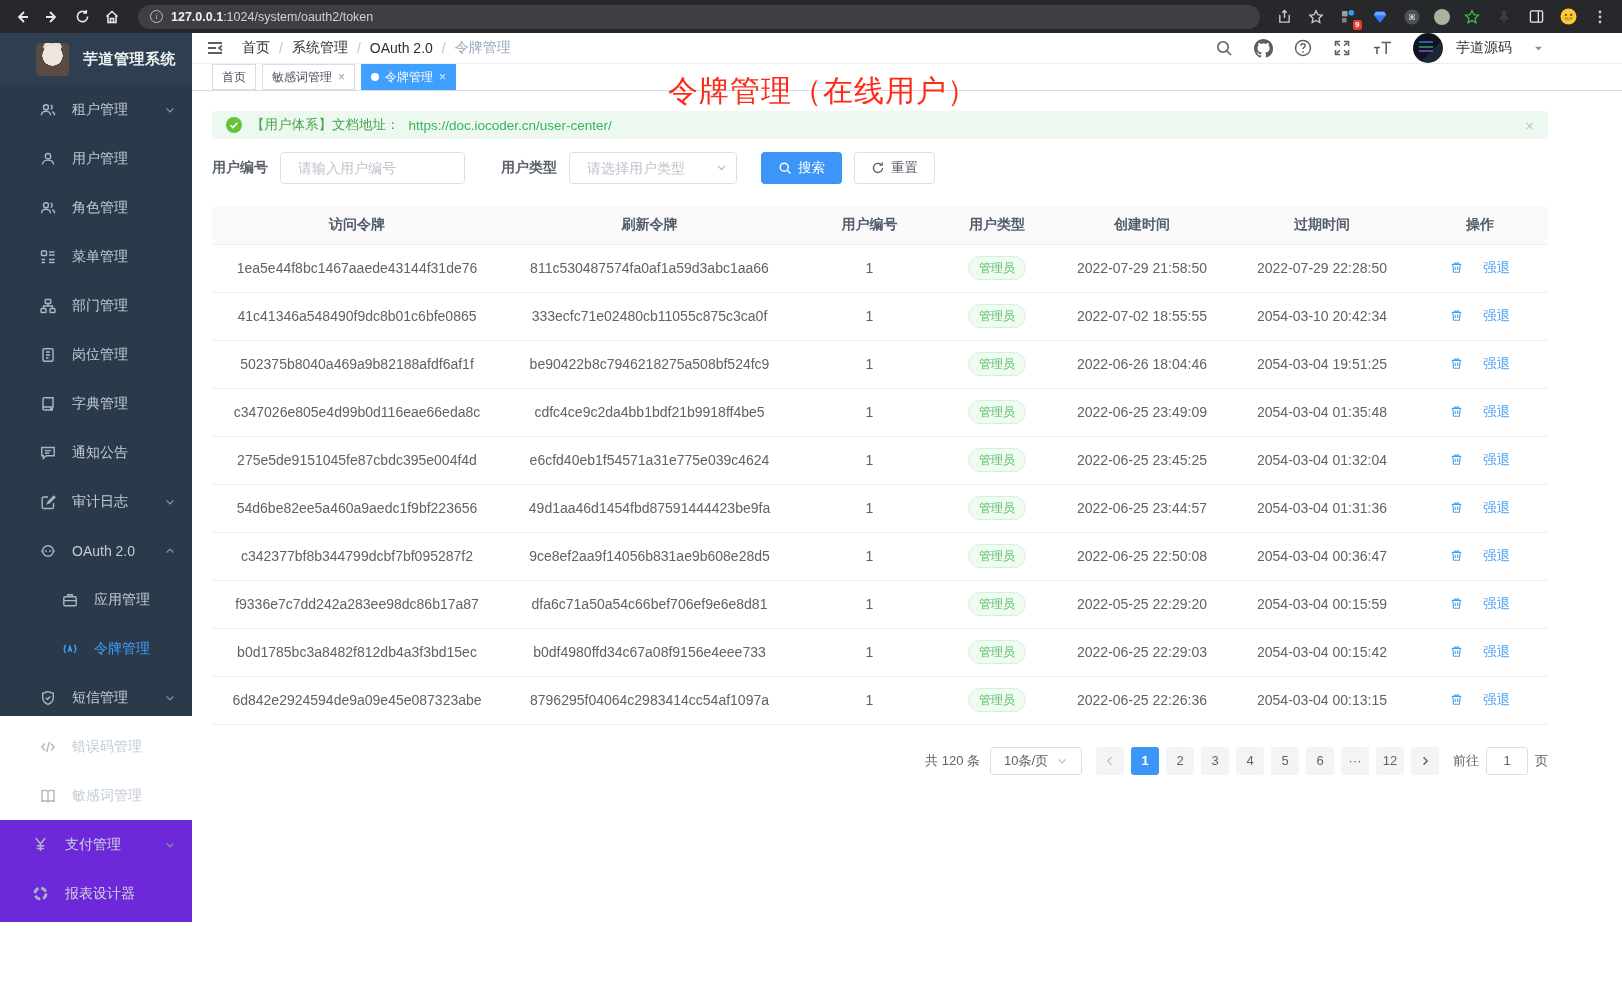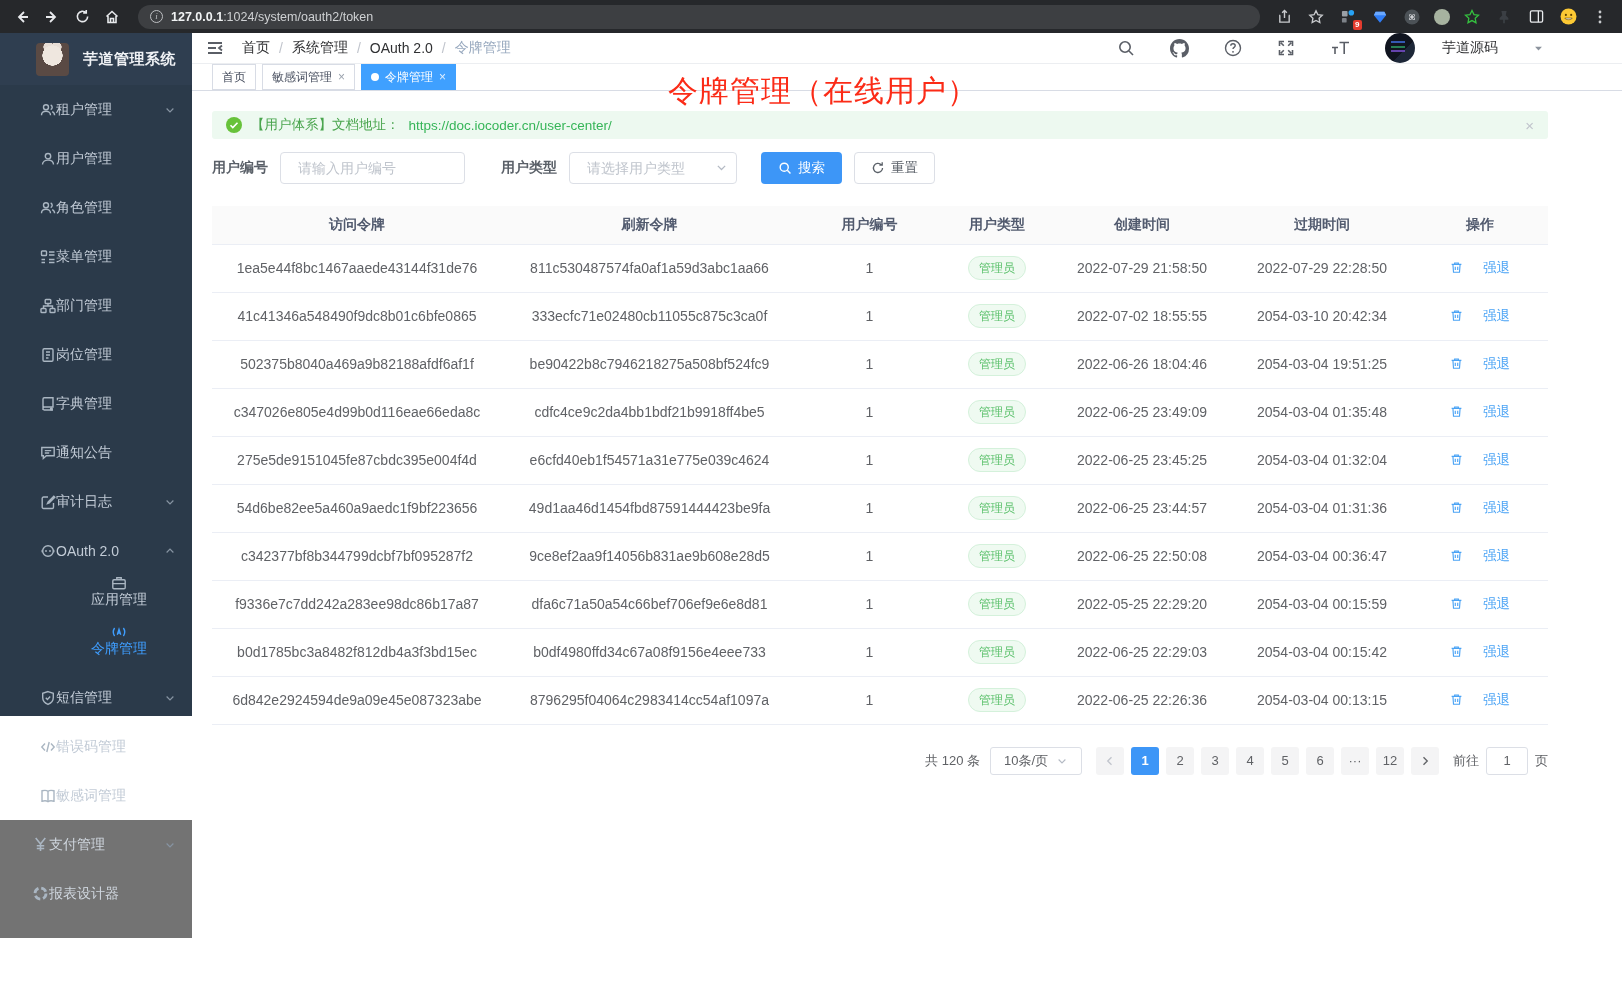--- a/index.html
+++ b/index.html
@@ -22,40 +22,40 @@
   .app { display:flex; height:683px; }
   .sidebar { width:192px; background:#2b3a4a; display:flex; flex-direction:column; flex:0 0 auto; }
   .logo-row { height:52px; background:#2f3e50; display:flex; align-items:center; padding-left:36px; gap:14px; flex:0 0 auto; }
   .logo-img { width:33px; height:33px; border-radius:4px; background:
      radial-gradient(circle at 50% 38%, #efe7df 0 38%, transparent 39%),
      radial-gradient(circle at 38% 12%, #e8ded6 0 14%, transparent 15%),
      radial-gradient(circle at 62% 12%, #e8ded6 0 14%, transparent 15%),
      #5a4a44; }
   .logo-title { color:#f0f2f5; font-size:15px; font-weight:700; letter-spacing:.5px; }
   .menu { flex:1 1 auto; }
-  .m-item { height:49px; display:flex; align-items:center; padding:0 16px 0 40px; color:#c2cbd6; font-size:14px; cursor:pointer; }
+  .m-item { height:49px; display:flex; align-items:center; padding:0 16px 0 40px; gap:16px; color:#c2cbd6; font-size:14px; cursor:pointer; }
   .m-item .m-ico { color:#aab6c2; flex:0 0 auto; }
   .m-item .m-label { flex:1; }
-  .m-item.sub { padding-left:62px;flex-direction:column; }
+  .m-item.sub { padding-left:62px; }
   .m-item.active, .m-item.active .m-ico { color:#3f9eff; }
   .m-chevron { color:#8794a2; }
-  .sidebar-bottom { background:#737373; flex:0 0 auto; padding-bottom:20px; }
+  .sidebar-bottom { background:#6d28d9; flex:0 0 auto; padding-bottom:4px; }
   .sidebar-bottom .m-item { color:#cfd6de; }
 
   .main { flex:1; display:flex; flex-direction:column; min-width:0; position:relative; }
 
   
   .topbar { height:52px; background:#fff; display:flex; align-items:center; padding:0 78px 0 14px; border-bottom:1px solid #eef0f3; }
   .hamburger { color:#5a5e66; margin-right:18px; display:flex; }
   .breadcrumb { display:flex; align-items:center; gap:9px; font-size:14px; }
   .crumb { color:#303133; }
   .crumb.link { cursor:pointer; }
   .crumb.current { color:#97a8be; }
   .crumb-sep { color:#c0c4cc; }
-  .topbar-right { margin-left:auto; display:flex; align-items:center; gap:35px; color:#5a5e66;justify-content:space-between; }
+  .topbar-right { margin-left:auto; display:flex; align-items:center; gap:21px; color:#5a5e66;justify-content:space-between; }
   .tb-ico { display:flex; align-items:center; justify-content:center; cursor:pointer; }
   .avatar { width:30px; height:30px; border-radius:50%; background:linear-gradient(135deg,#10141f 60%,#1d2738 61%), #10141f; position:relative; overflow:hidden; }
   .avatar::after { content:""; position:absolute; left:6px; top:8px; width:14px; height:2px; background:#3d6bd8; box-shadow:0 5px 0 #2c9c62, 0 9px 0 #7a4fd0; opacity:.8; }
   .user-name { font-size:14px; color:#303133; margin-left:-8px; }
   .caret-down { color:#8c939d; }
 
   
   .tagsbar { height:34px; background:#fff; border-bottom:1px solid #d8dce5; box-shadow:0 1px 3px rgba(0,21,41,.06); display:flex; align-items:center; padding:0 20px; gap:6px; }
   .tag { height:26px; display:inline-flex; align-items:center; gap:6px; padding:0 9px; border:1px solid #d8dce5; background:#fff; color:#495060; font-size:12px; cursor:pointer; }
   .tag .tag-close { font-size:12px; color:#9aa2ad; line-height:1; }

